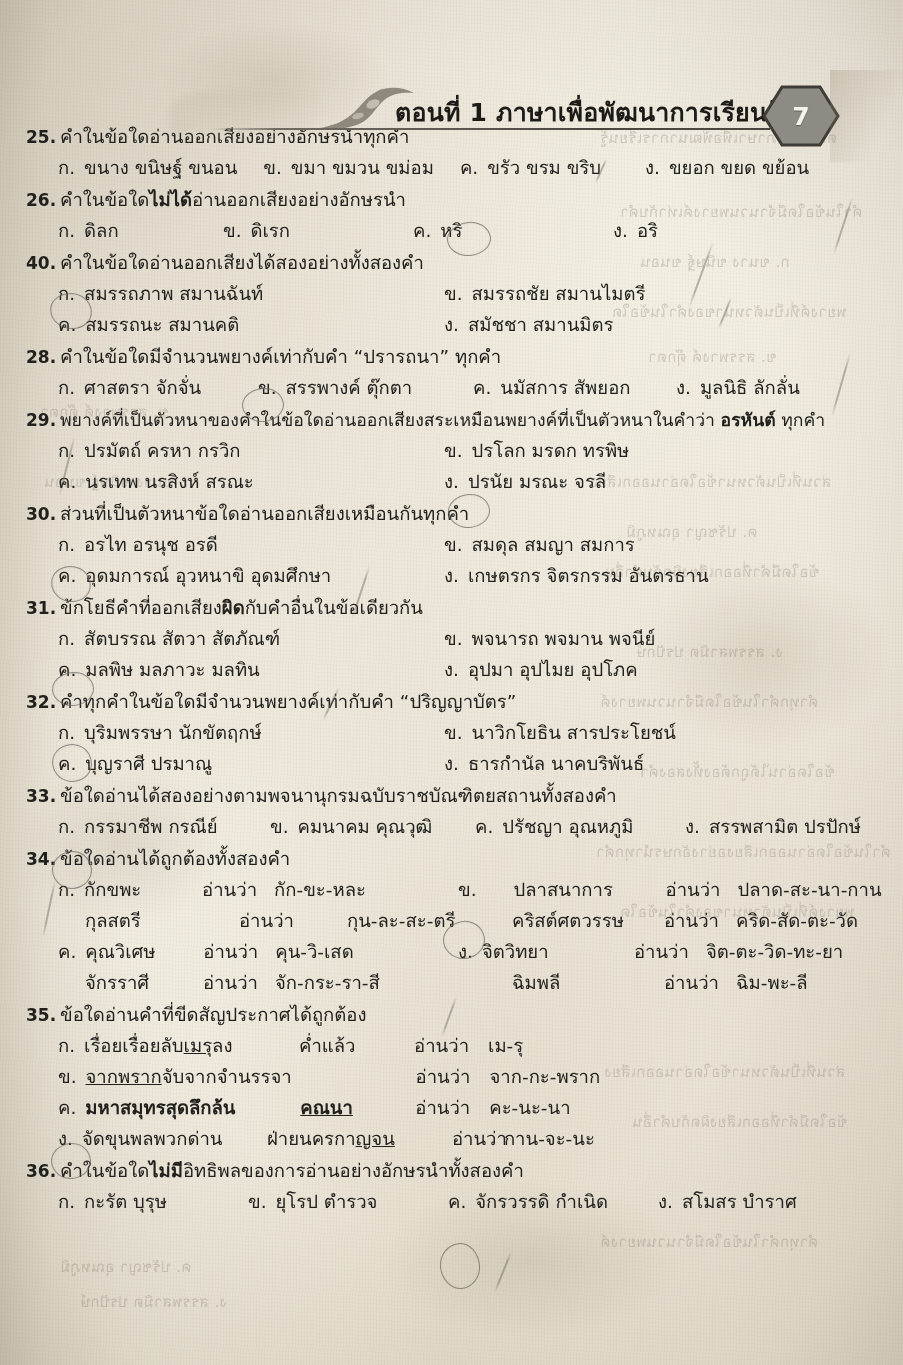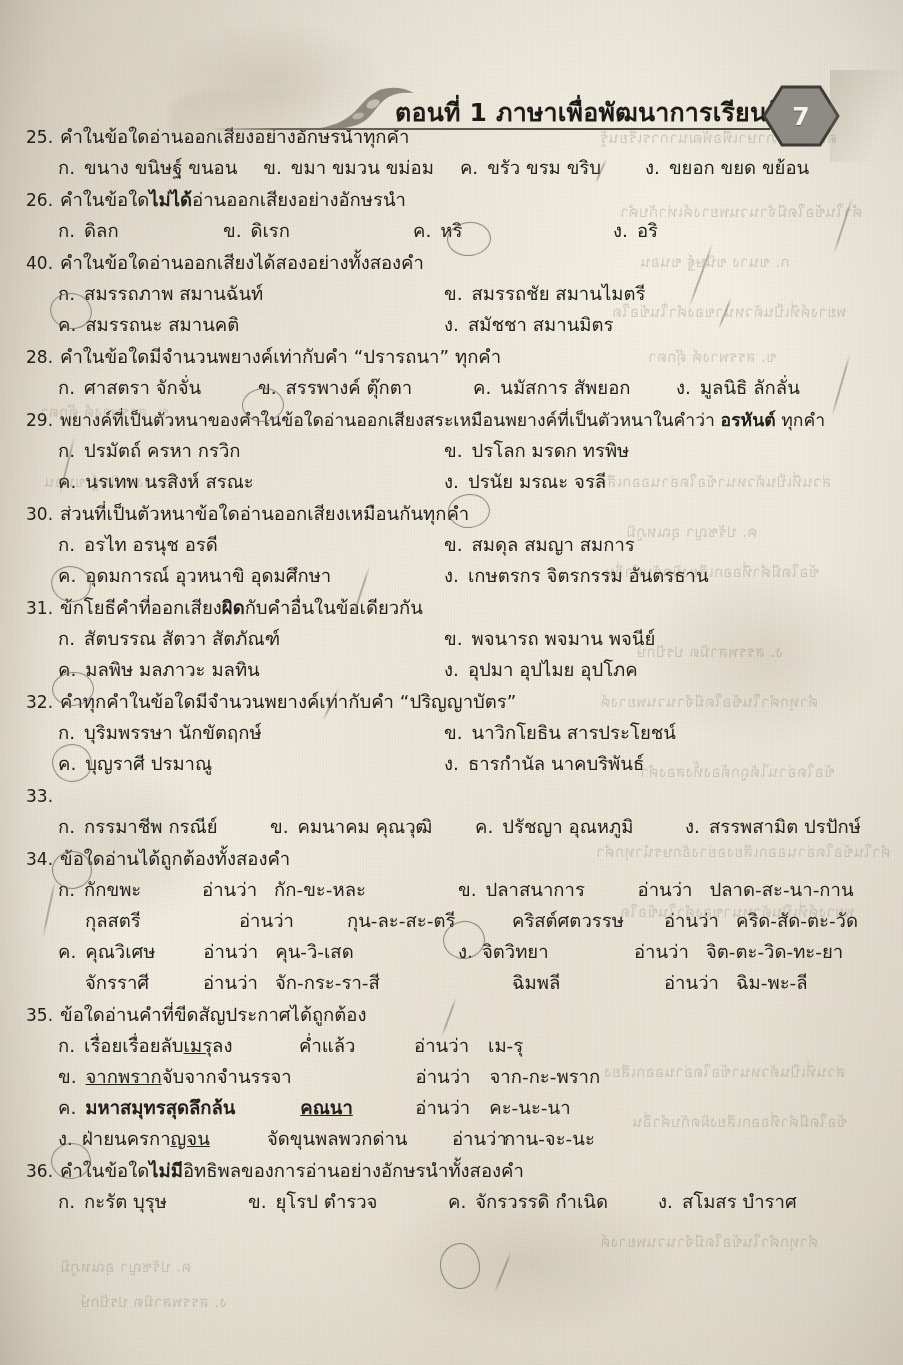--- a/index.html
+++ b/index.html
@@ -117,21 +117,21 @@
     align-items: baseline;
     font-size: 18.5px;
     line-height: 30px;
     padding-left: 26px;
     white-space: nowrap;
   }
   .q-num {
     width: 34px;
     flex: 0 0 34px;
     font-size: 17px;
-    font-weight: normal;
+    font-weight: bold;
   }
   .q-text { font-weight: normal; }
   .q-text b { font-weight: bold; }
 
   .opts { position: relative; }
   .opt-row {
     display: flex;
     line-height: 31px;
     font-size: 18.5px;
     padding-left: 58px;
@@ -460,20 +460,21 @@
             <span class="opt-let">ง.</span>
             <span class="opt-txt">ธารกำนัล  นาคบริพันธ์</span>
           </span>
         </div>
       </div>
     </div>
 
     <div class="q">
       <div class="q-stem">
         <span class="q-num">33.</span>
+        <span class="q-text">ข้อใดอ่านได้สองอย่างตามพจนานุกรมฉบับราชบัณฑิตยสถานทั้งสองคำ</span>
       </div>
       <div class="opts">
         <div class="opt-row">
           <span class="opt" style="width:212px;">
             <span class="opt-let">ก.</span>
             <span class="opt-txt">กรรมาชีพ กรณีย์</span>
           </span>
           <span class="opt" style="width:205px;">
             <span class="opt-let">ข.</span>
             <span class="opt-txt">คมนาคม คุณวุฒิ</span>
@@ -499,21 +500,21 @@
 
         <div class="sub-row">
           <span class="opt" style="width:400px;">
             <span class="opt-let">ก.</span>
             <span class="cell-word" style="width:118px;">กักขพะ</span>
             <span class="cell-label" style="width:72px;">อ่านว่า</span>
             <span class="cell-read">กัก-ขะ-หละ</span>
           </span>
           <span class="opt">
             <span class="opt-let">ข.</span>
-            <span class="cell-word" style="width:152px;">ปลาสนาการ</span>
+            <span class="cell-word" style="width:152px;margin-left:28px;">ปลาสนาการ</span>
             <span class="cell-label" style="width:72px;">อ่านว่า</span>
             <span class="cell-read">ปลาด-สะ-นา-กาน</span>
           </span>
         </div>
 
         <div class="sub-row">
           <span class="opt" style="width:400px; padding-left:27px;gap:36px;">
             <span class="cell-word" style="width:118px;">กุลสตรี</span>
             <span class="cell-label" style="width:72px;">อ่านว่า</span>
             <span class="cell-read">กุน-ละ-สะ-ตรี</span>
@@ -576,22 +577,22 @@
         </div>
         <div class="sub-row">
           <span class="opt-let">ค.</span>
           <span class="cell-word" style="width:215px;font-weight:bold;">มหาสมุทรสุดลึกล้น</span>
           <span class="cell-word" style="width:115px;"><u style="font-weight:bold">คณนา</u></span>
           <span class="cell-label" style="width:74px;">อ่านว่า</span>
           <span class="cell-read">คะ-นะ-นา</span>
         </div>
         <div class="sub-row">
           <span class="opt-let">ง.</span>
+          <span class="cell-word" style="width:185px;">จัดขุนพลพวกด่าน</span>
           <span class="cell-word" style="width:185px;"><span>ฝ่ายนครกา</span><u>ญจน</u></span>
-          <span class="cell-word" style="width:185px;">จัดขุนพลพวกด่าน</span>
           <span class="cell-label" style="width:52px;">อ่านว่า</span>
           <span class="cell-read">กาน-จะ-นะ</span>
         </div>
       </div>
     </div>
 
     <div class="q">
       <div class="q-stem">
         <span class="q-num">36.</span>
         <span class="q-text"><span>คำในข้อใด</span><b>ไม่มี</b><span>อิทธิพลของการอ่านอย่างอักษรนำทั้งสองคำ</span></span>

